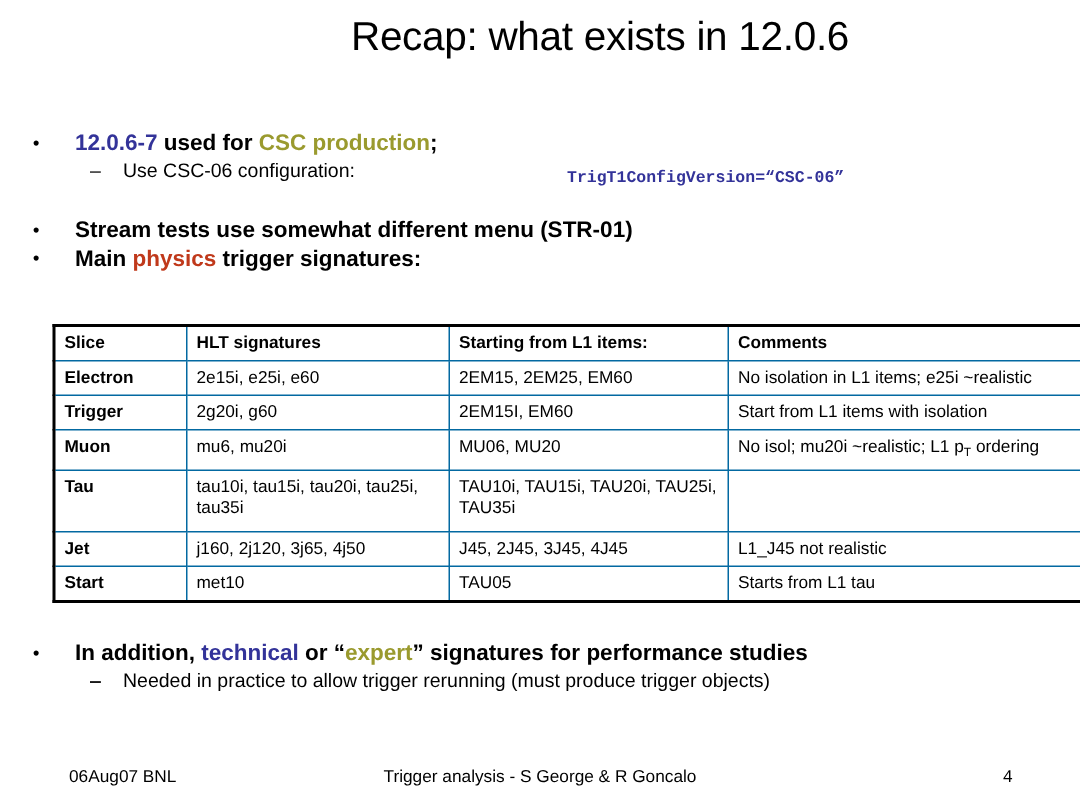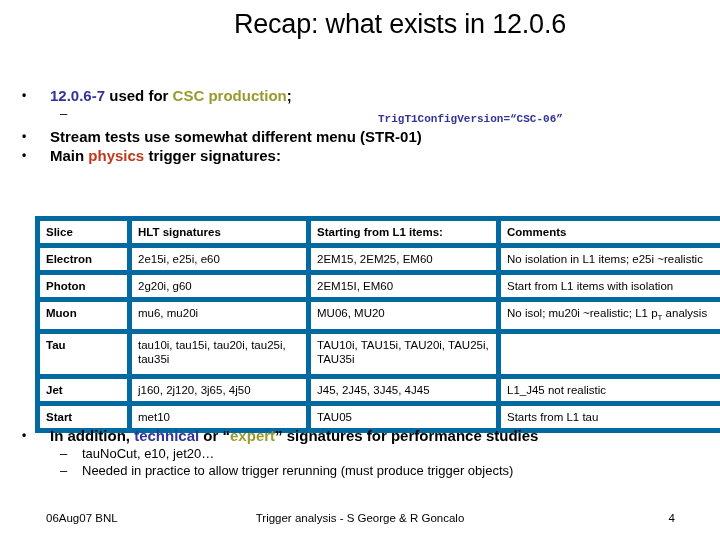--- a/index.html
+++ b/index.html
@@ -99,21 +99,21 @@
     top: 216px;
     width: 662px;
   }
   table.sig {
     border-collapse: collapse;
     width: 662px;
     table-layout: fixed;
     border: 2px solid #000000;
   }
   table.sig td, table.sig th {
-    border: 5px solid #0369a1;
+    border: 1px solid #0369a1;
     padding: 4px 5px 4px 6px;
     font-size: 11.5px;
     line-height: 14px;
     vertical-align: top;
     text-align: left;
     color: #000000;
     background: #ffffff;
   }
   table.sig th {
     font-weight: bold;
@@ -156,21 +156,21 @@
 
 <div class="slide-title">Recap: what exists in 12.0.6</div>
 
 <div class="body">
 
   <p class="bullet-l1">
     <span class="dot">•</span><span class="navy">12.0.6-7</span><span> used for </span><span class="olive">CSC production</span><span>;</span>
   </p>
 
   <p class="bullet-l2">
-    <span class="dash">–</span>
+    <span class="dash">–</span><span>Use CSC-06  configuration:</span>
   </p>
 
   <div class="group-2">
     <p class="bullet-l1">
       <span class="dot">•</span><span>Stream tests use somewhat different menu (STR-01)</span>
     </p>
 
     <p class="bullet-l1">
       <span class="dot">•</span><span>Main </span><span class="red">physics</span><span> trigger signatures:</span>
     </p>
@@ -192,30 +192,30 @@
       </tr>
     </thead>
     <tbody>
       <tr>
         <td class="slice">Electron</td>
         <td>2e15i, e25i, e60</td>
         <td>2EM15, 2EM25, EM60</td>
         <td>No isolation in L1 items; e25i ~realistic</td>
       </tr>
       <tr>
-        <td class="slice">Photon</td>
+        <td class="slice">Trigger</td>
         <td>2g20i, g60</td>
         <td>2EM15I, EM60</td>
         <td>Start from L1 items with isolation</td>
       </tr>
       <tr>
         <td class="slice">Muon</td>
         <td>mu6, mu20i</td>
         <td>MU06, MU20</td>
-        <td><span>No isol; mu20i ~realistic; L1 p</span><sub>T</sub><span> analysis</span></td>
+        <td><span>No isol; mu20i ~realistic; L1 p</span><sub>T</sub><span> ordering</span></td>
       </tr>
       <tr class="row-tall">
         <td class="slice">Tau</td>
         <td>tau10i, tau15i, tau20i, tau25i, tau35i</td>
         <td>TAU10i, TAU15i, TAU20i, TAU25i, TAU35i</td>
         <td></td>
       </tr>
       <tr>
         <td class="slice">Jet</td>
         <td>j160, 2j120, 3j65, 4j50</td>
@@ -231,21 +231,21 @@
     </tbody>
   </table>
 </div>
 
 <div class="lower">
   <p class="bullet-l1">
     <span class="dot">•</span><span>In addition, </span><span class="navy">technical</span><span> or “</span><span class="olive">expert</span><span>” signatures for performance studies</span>
   </p>
 
   <p class="bullet-l2">
-    <span class="dash">–</span><span>tauNoCut, e10, jet20…</span>
+    <span class="dash">–</span>
   </p>
 
   <p class="bullet-l2">
     <span class="dash">–</span><span>Needed in practice to allow trigger rerunning (must produce trigger objects)</span>
   </p>
 </div>
 
 <div class="footer">
   <span class="f-left">06Aug07 BNL</span>
   <span class="f-center">Trigger analysis - S George &amp; R Goncalo</span>

